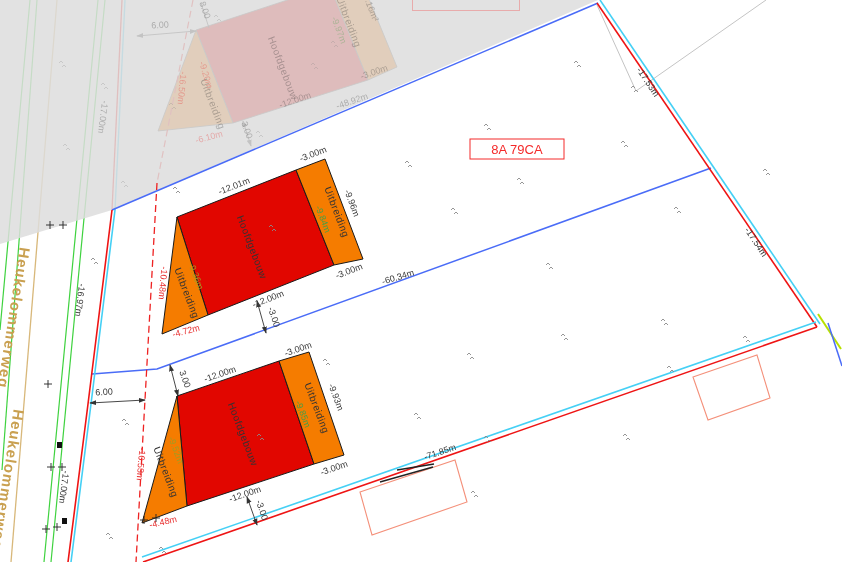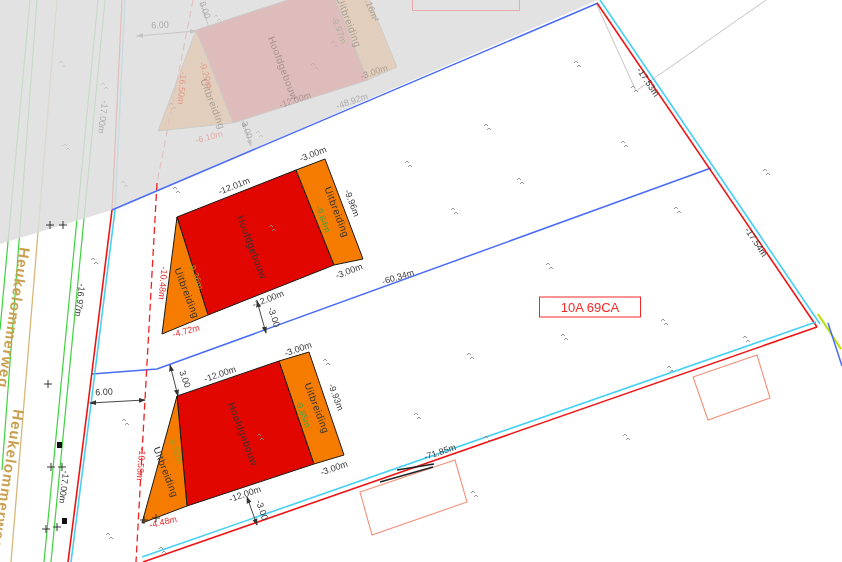--- a/index.html
+++ b/index.html
@@ -97,21 +97,21 @@
     </g>
     <g stroke="#222" stroke-width="1.3">
       <line x1="380" y1="482" x2="433" y2="467"></line>
       <line x1="397" y1="470" x2="434" y2="464"></line>
     </g>
   </svg>
 
   <div class="lbl street" style="left:14px;top:318px;--r:99deg">Heukelommerweg</div>
   <div class="lbl street" style="left:8px;top:480px;--r:99deg">Heukelommerweg</div>
 
-  <div class="lbl parcel-box" style="left:590px;top:307px;width:100px">10A 69CA</div>
+  <div class="lbl parcel-box" style="left:517px;top:149px;width:93px">8A 79CA</div>
   <div class="faded-box" style="left:412px;top:-9px;width:106px;height:18px"></div>
 
   <div class="lbl dim" style="left:648px;top:82px;--r:56deg">-17.53m</div>
   <div class="lbl dim" style="left:756px;top:242px;--r:56deg">-17.54m</div>
   <div class="lbl dim" style="left:398px;top:277px;--r:-17deg">-60.34m</div>
   <div class="lbl dim" style="left:440px;top:452px;--r:-18deg">-71.85m</div>
   <div class="lbl dim" style="left:80px;top:300px;--r:97deg">-16.97m</div>
   <div class="lbl dim" style="left:64px;top:487px;--r:97deg">-17.00m</div>
   <div class="lbl dim" style="left:104px;top:392px;--r:-4deg">6.00</div>
 

